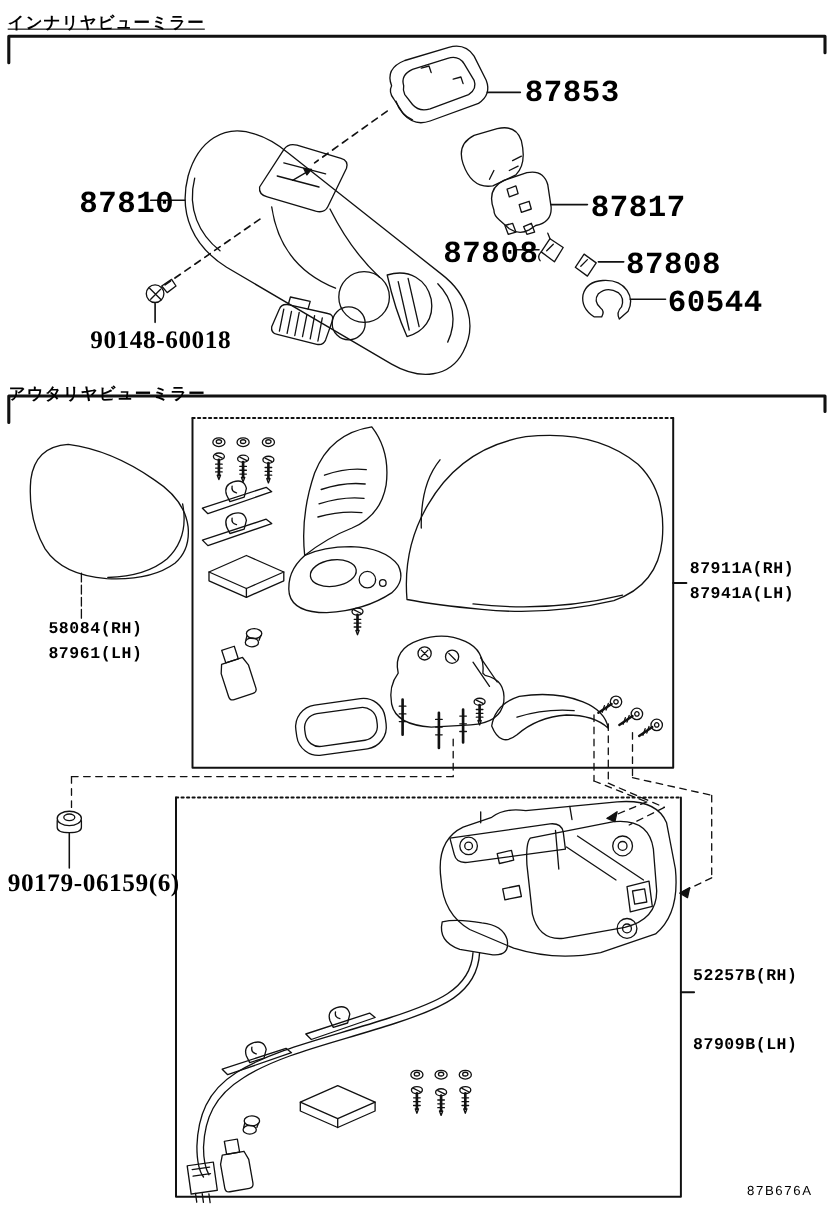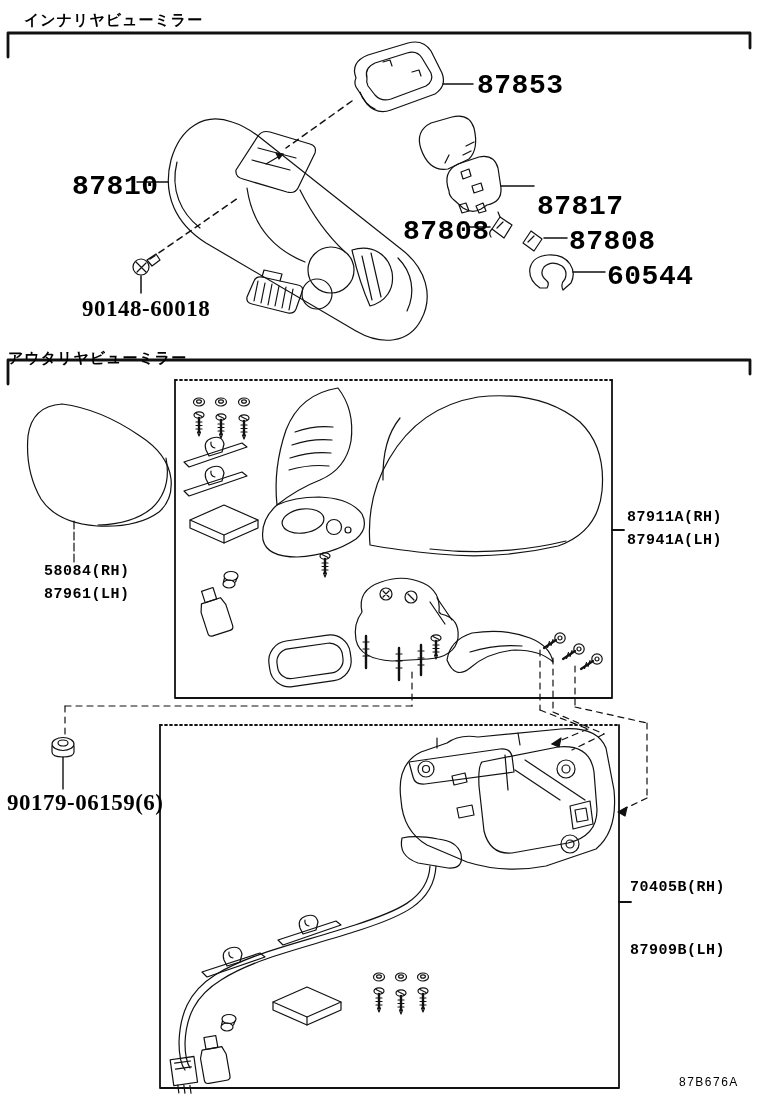--- a/index.html
+++ b/index.html
@@ -266,38 +266,38 @@
     <use href="#screwv" x="379" y="991"></use>
     <use href="#screwv" x="401" y="993"></use>
     <use href="#screwv" x="423" y="991"></use>
     <use href="#grommet" x="229" y="1019"></use>
     <g transform="rotate(-10 215 1060)">
           <use href="#bottle" x="202" y="1036"></use>
         </g>
   </g>
 </svg>
 
-<div class="lbl jp" style="left:24px;top:11px;">インナリヤビューミラー</div>
+<div class="lbl jp" style="left:7px;top:11px;text-decoration:underline;">インナリヤビューミラー</div>
 
 <div class="lbl pn" style="left:477px;top:70px;">87853</div>
 <div class="lbl pn" style="left:72px;top:171px;">87810</div>
 <div class="lbl pn sm" style="left:82px;top:296px;">90148-60018</div>
-<div class="lbl pn" style="left:537px;top:174px;margin-top:17px;">87817</div>
+<div class="lbl pn" style="left:537px;top:174px;">87817</div>
 <div class="lbl pn" style="left:403px;top:216px;">87808</div>
 <div class="lbl pn" style="left:569px;top:226px;">87808</div>
 <div class="lbl pn" style="left:607px;top:261px;">60544</div>
 
 <div class="lbl jp" style="left:8px;top:338px;margin-top:11px;">アウタリヤビューミラー</div>
 
 <div class="lbl pn md" style="left:44px;top:563px;">58084(RH)</div>
 <div class="lbl pn md" style="left:44px;top:586px;">87961(LH)</div>
 
 <div class="lbl pn md" style="left:627px;top:509px;">87911A(RH)</div>
 <div class="lbl pn md" style="left:627px;top:532px;">87941A(LH)</div>
 
 <div class="lbl pn sm" style="left:7px;top:790px;">90179-06159(6)</div>
 
-<div class="lbl pn md" style="left:630px;top:879px;">70405B(RH)</div>
+<div class="lbl pn md" style="left:630px;top:879px;">52257B(RH)</div>
 <div class="lbl pn md" style="left:630px;top:942px;">87909B(LH)</div>
 
 <div class="lbl code" style="left:679px;top:1075px;">87B676A</div>
 
 </div>
 
 </body></html>

